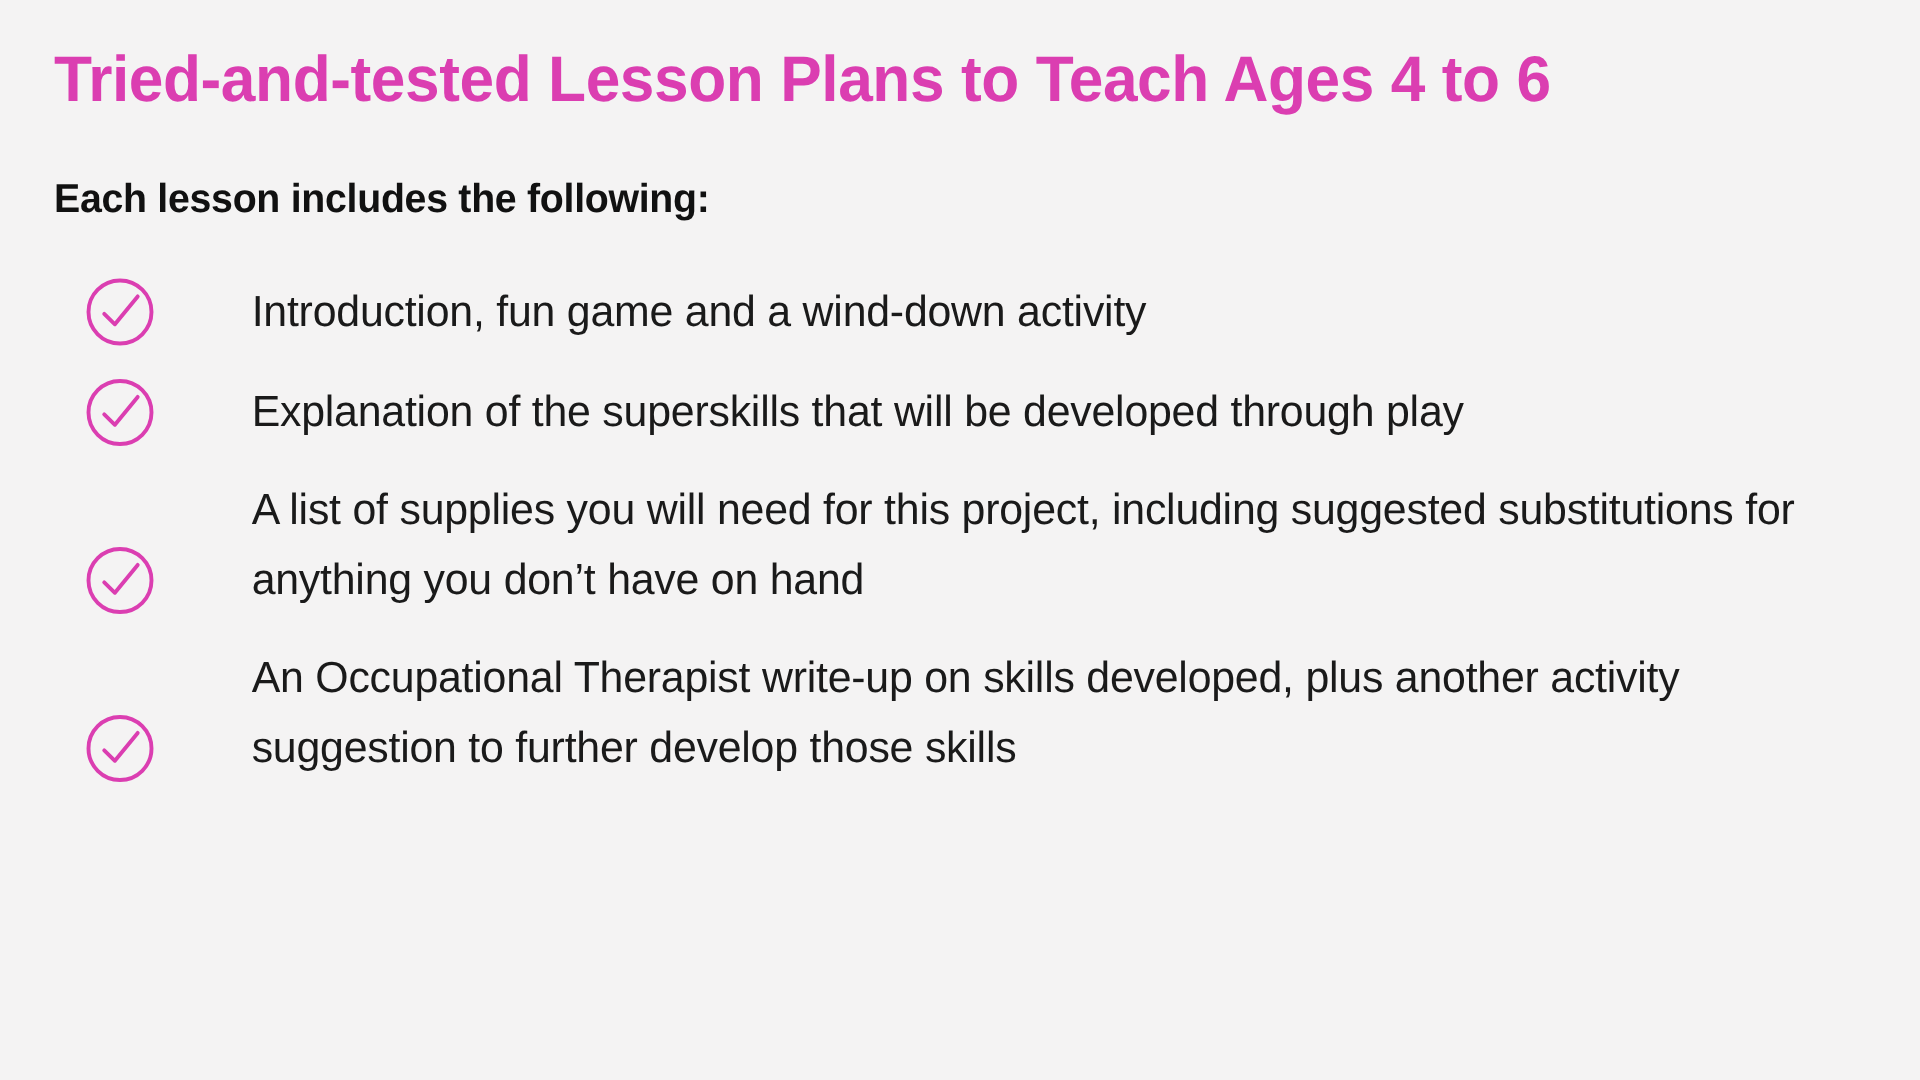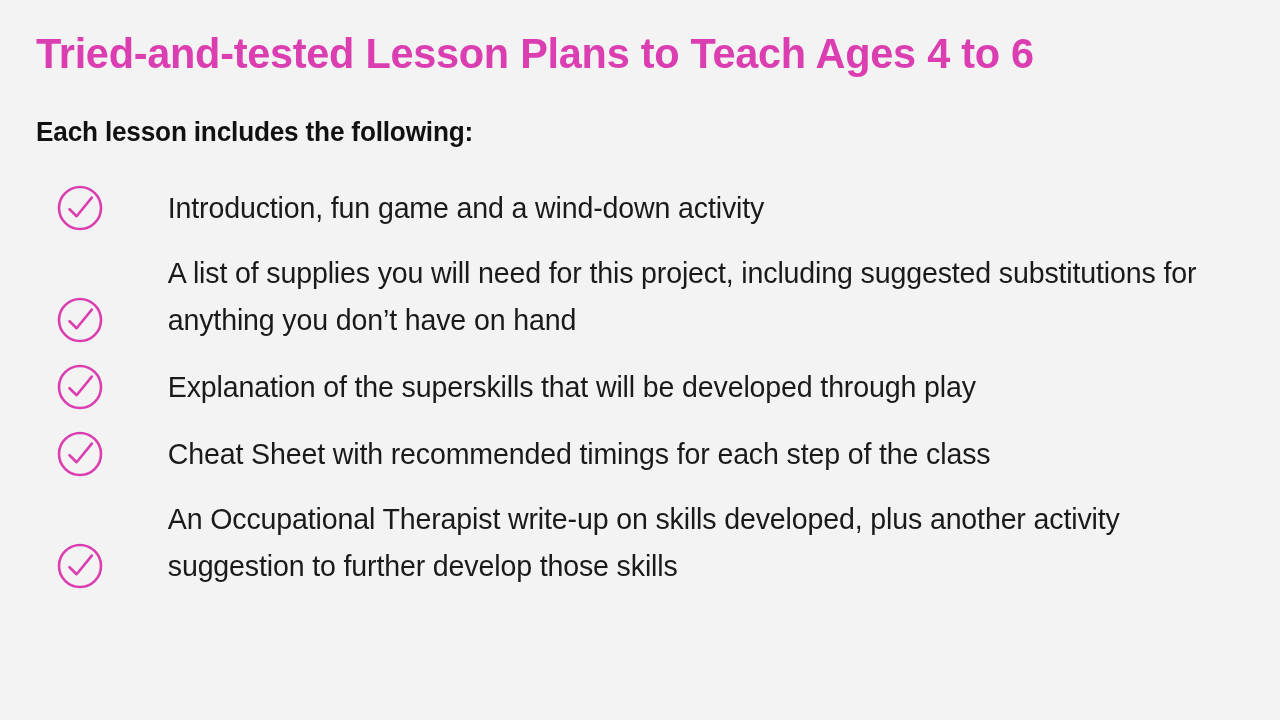--- a/index.html
+++ b/index.html
@@ -126,43 +126,34 @@
       <p class="feature-text">Introduction, fun game and a wind-down activity</p>
     </li>
 
     <li class="feature-item">
       <span class="check-icon">
         <svg viewBox="0 0 48 48" xmlns="http://www.w3.org/2000/svg" aria-hidden="true">
           <circle cx="24" cy="24" r="21" fill="none" stroke="#db3eb1" stroke-width="2.6"></circle>
           <path d="M13.5 25.2 L20.6 32.2 L35.8 13.6" fill="none" stroke="#db3eb1" stroke-width="2.6" stroke-linecap="round" stroke-linejoin="round"></path>
         </svg>
       </span>
-      <p class="feature-text">A list of supplies you will need for this project, including suggested substitutions for anything you don’t have on hand</p>
+      <p class="feature-text">Explanation of the superskills that will be developed through play</p>
     </li>
 
     <li class="feature-item">
       <span class="check-icon">
         <svg viewBox="0 0 48 48" xmlns="http://www.w3.org/2000/svg" aria-hidden="true">
           <circle cx="24" cy="24" r="21" fill="none" stroke="#db3eb1" stroke-width="2.6"></circle>
           <path d="M13.5 25.2 L20.6 32.2 L35.8 13.6" fill="none" stroke="#db3eb1" stroke-width="2.6" stroke-linecap="round" stroke-linejoin="round"></path>
         </svg>
       </span>
-      <p class="feature-text">Explanation of the superskills that will be developed through play</p>
+      <p class="feature-text">A list of supplies you will need for this project, including suggested substitutions for anything you don’t have on hand</p>
     </li>
 
 
-    <li class="feature-item">
-      <span class="check-icon">
-        <svg viewBox="0 0 48 48" xmlns="http://www.w3.org/2000/svg" aria-hidden="true">
-          <circle cx="24" cy="24" r="21" fill="none" stroke="#db3eb1" stroke-width="2.6"></circle>
-          <path d="M13.5 25.2 L20.6 32.2 L35.8 13.6" fill="none" stroke="#db3eb1" stroke-width="2.6" stroke-linecap="round" stroke-linejoin="round"></path>
-        </svg>
-      </span>
-      <p class="feature-text">Cheat Sheet with recommended timings for each step of the class</p>
-    </li>
 
     <li class="feature-item">
       <span class="check-icon">
         <svg viewBox="0 0 48 48" xmlns="http://www.w3.org/2000/svg" aria-hidden="true">
           <circle cx="24" cy="24" r="21" fill="none" stroke="#db3eb1" stroke-width="2.6"></circle>
           <path d="M13.5 25.2 L20.6 32.2 L35.8 13.6" fill="none" stroke="#db3eb1" stroke-width="2.6" stroke-linecap="round" stroke-linejoin="round"></path>
         </svg>
       </span>
       <p class="feature-text">An Occupational Therapist write-up on skills developed, plus another activity suggestion to further develop those skills</p>
     </li>

